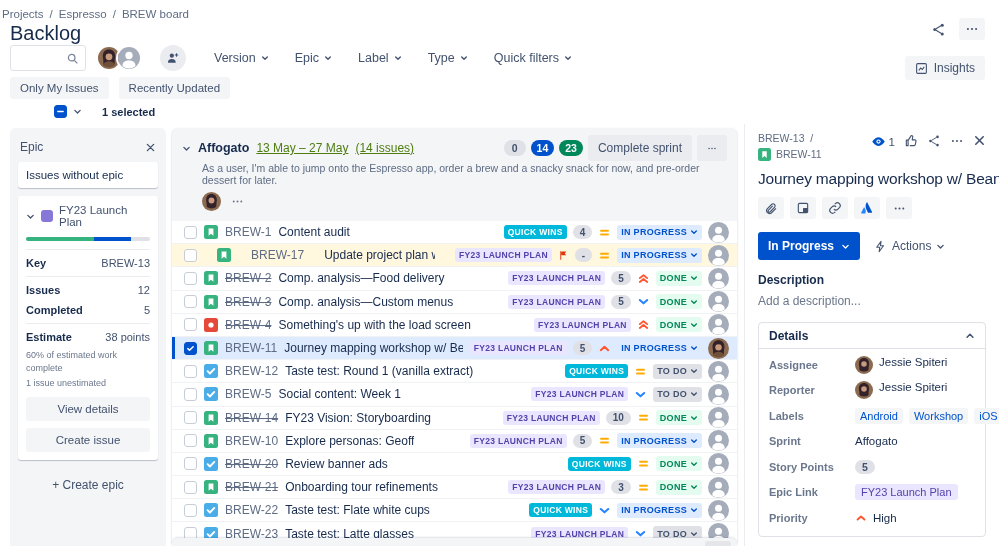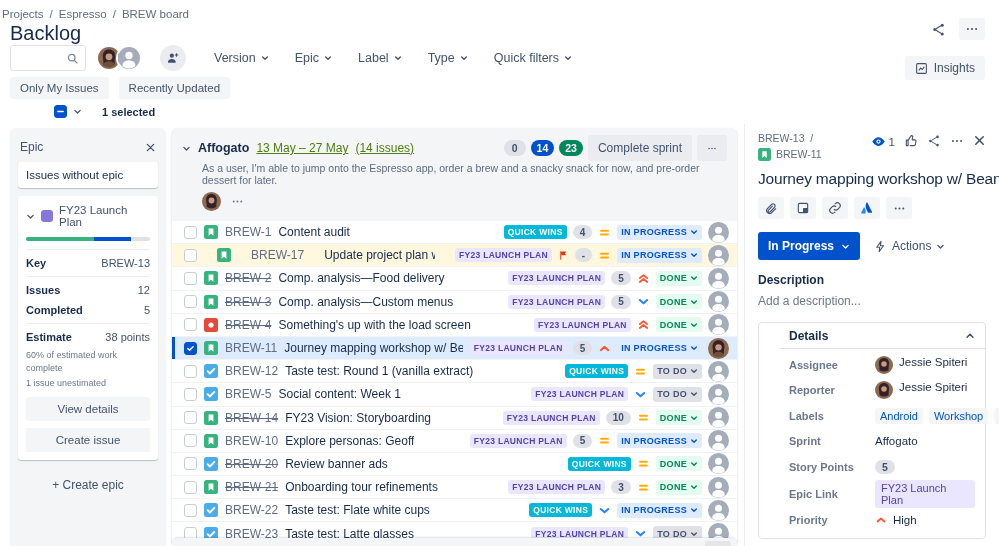--- a/index.html
+++ b/index.html
@@ -112,21 +112,21 @@
   .watch-count { font-size:11.5px; color:#42526E; }
   .d-title { font-size:15.5px; font-weight:500; margin:9px 0 9px; white-space:nowrap; letter-spacing:-.2px; }
   .d-iconrow { display:flex; gap:6px; margin-bottom:13px; }
   .d-iconrow .sq { width:26px; height:22px; border-radius:3px; background:#F4F5F7; display:flex; align-items:center; justify-content:center; cursor:pointer; }
   .d-statusrow { display:flex; align-items:center; gap:14px; margin-bottom:13px; }
   .status-btn { background:#0052CC; color:#fff; border:0; border-radius:3px; height:28px; padding:0 10px;
     font-size:12px; font-weight:600; display:flex; align-items:center; gap:7px; cursor:pointer; font-family:inherit; }
   .actions-dd { display:flex; align-items:center; gap:5px; font-size:12px; font-weight:500; color:#42526E; cursor:pointer; }
   .d-desc-label { font-size:12px; font-weight:700; margin-bottom:7px; }
   .d-desc-ph { font-size:12px; color:#6B778C; margin-bottom:14px; cursor:text; }
-  .d-card { border:1px solid #DFE1E6; border-radius:4px;padding-left:20px; }
+  .d-card { border:1px solid #DFE1E6; border-radius:4px; }
   .d-card-head { display:flex; justify-content:space-between; align-items:center; padding:6px 10px;
     border-bottom:1px solid #DFE1E6; font-size:12px; font-weight:700; height:26px; cursor:pointer; }
   .d-fields { padding:3px 10px 5px; }
   .d-field { display:flex; align-items:center; min-height:25.5px; font-size:11px; }
   .d-field .fl { width:86px; flex:none; color:#6B778C; font-weight:600; }
   .d-field .fv { display:flex; align-items:flex-start; gap:6px; font-size:11.5px; color:#172B4D; flex-wrap:nowrap; }
   .labelchip { background:#F4F5F7; border-radius:3px; padding:2px 5px; font-size:11px; color:#0052CC; cursor:pointer; }
   .ptschip { background:#DFE1E6; border-radius:9px; padding:1px 7px; font-size:10.5px; font-weight:700; color:#42526E; }
   .epicchip { background:#EAE6FF; border-radius:3px; padding:2px 6px; font-size:11px; color:#5243AA; cursor:pointer; }
   svg { display:block; }

